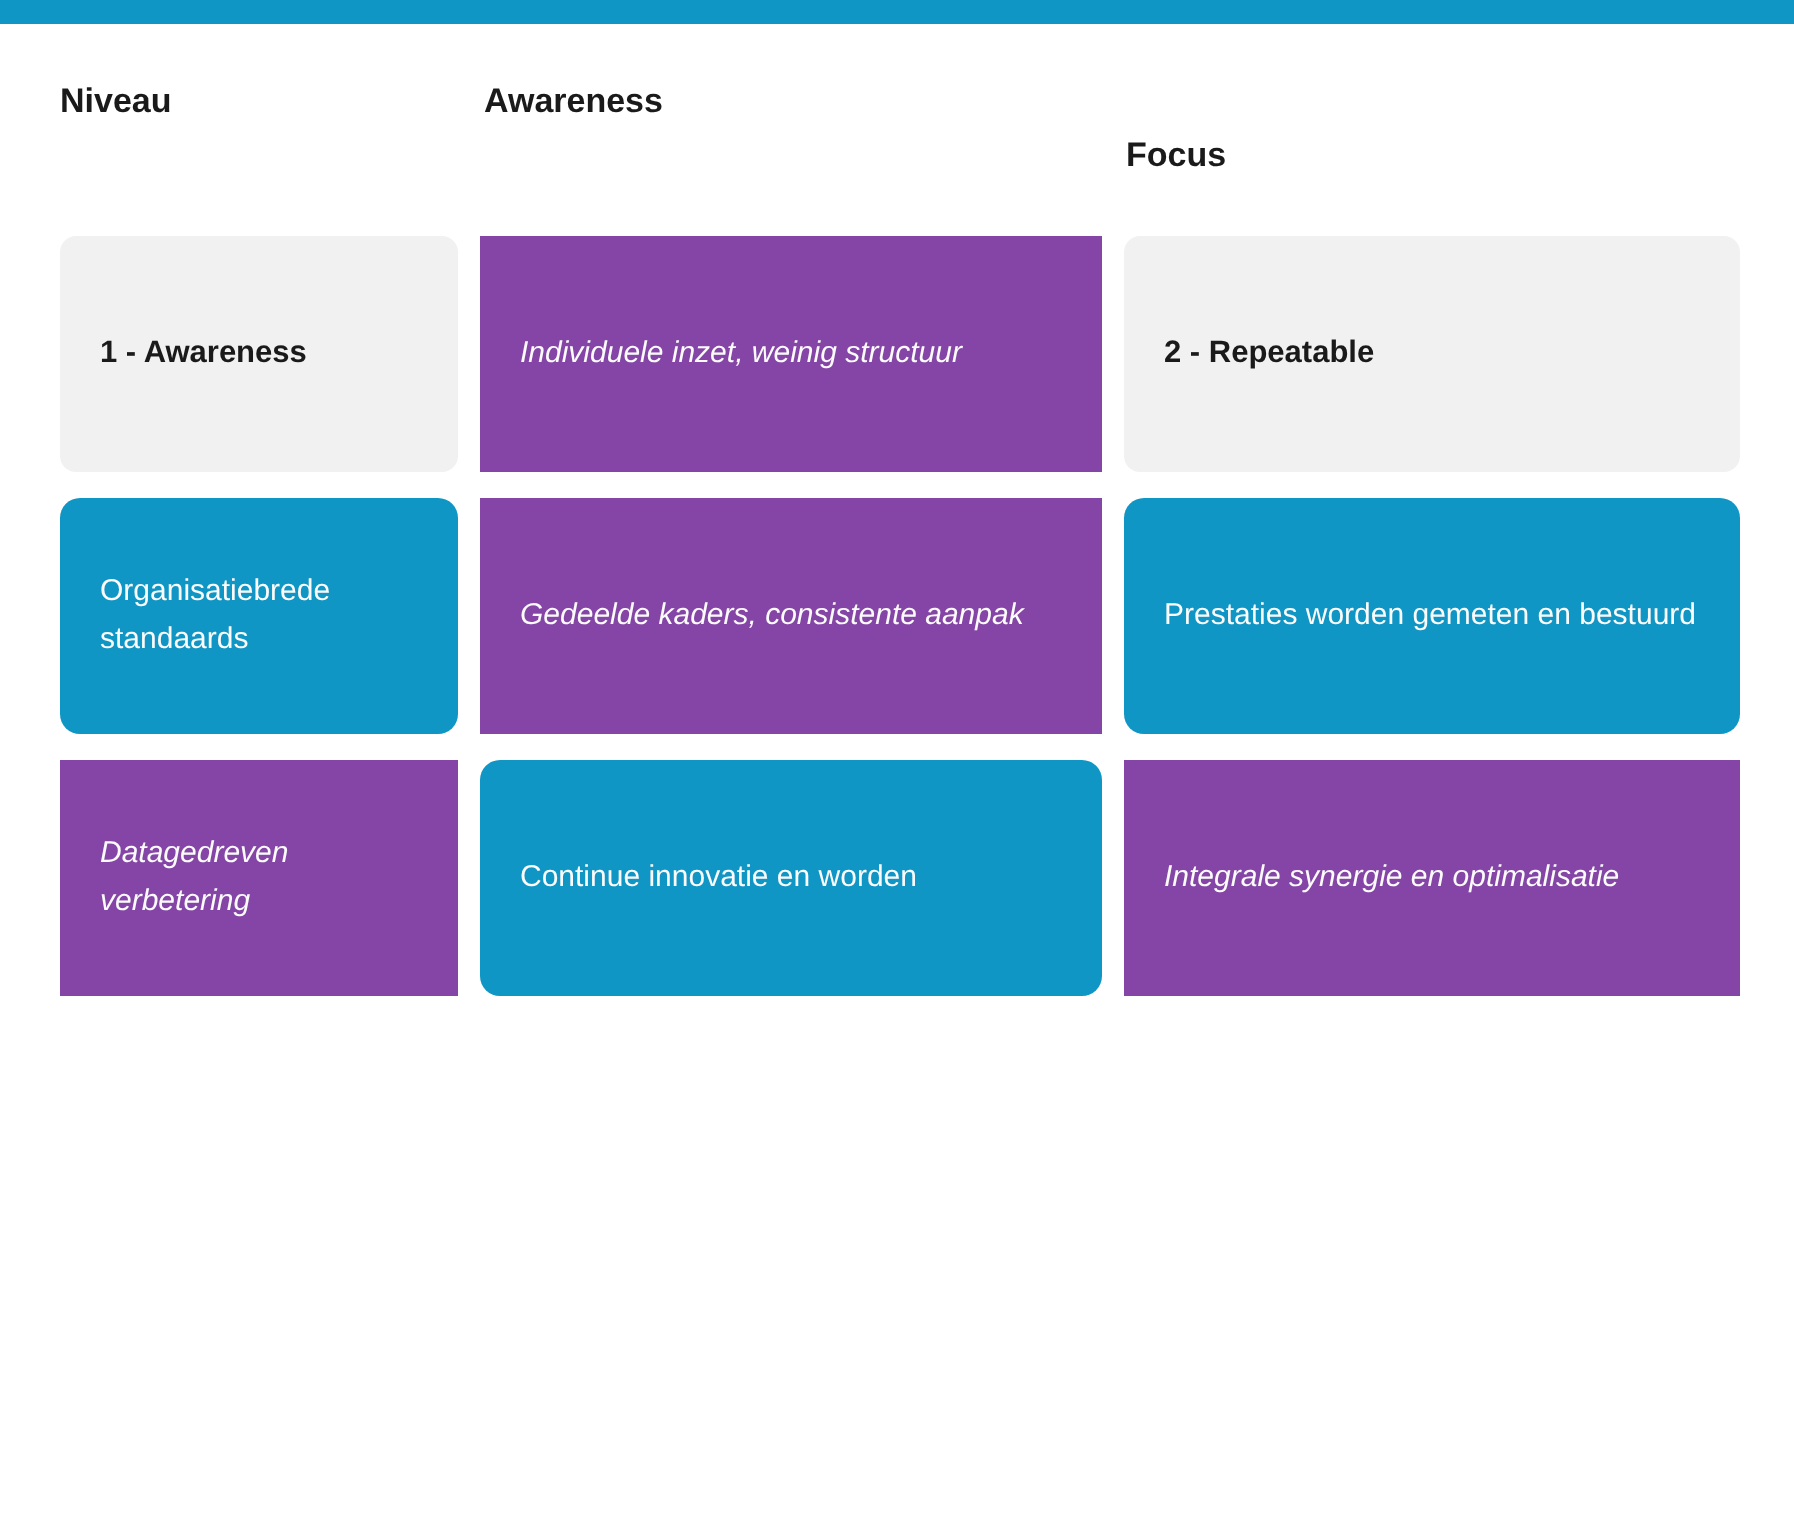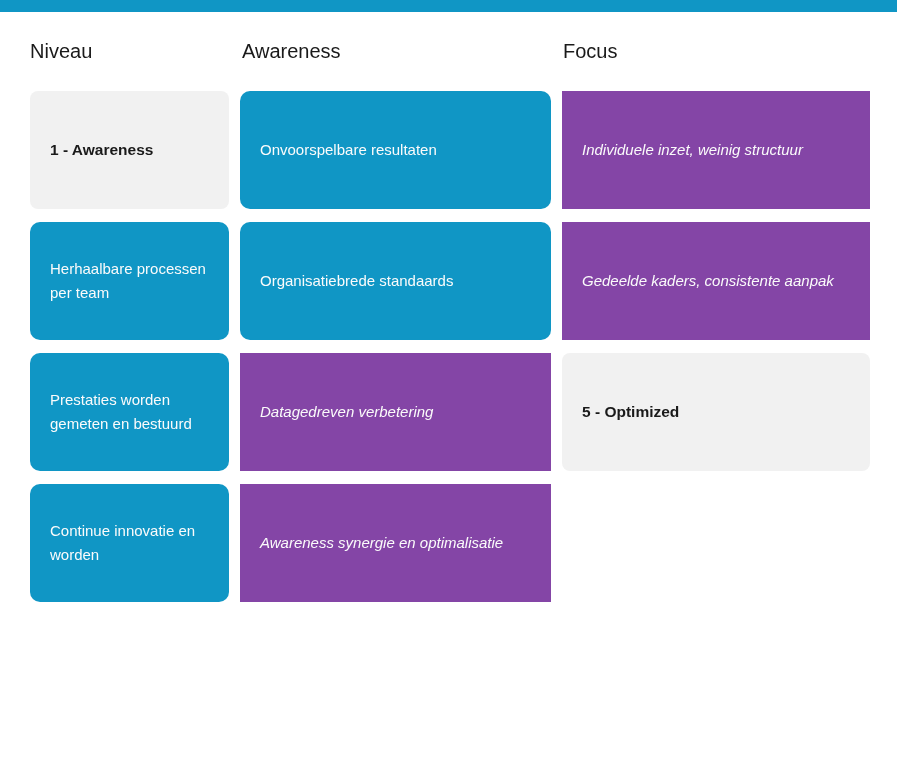--- a/index.html
+++ b/index.html
@@ -20,27 +20,27 @@
   }
   .grid {
     display: grid;
     grid-template-columns: 199px 311px 308px;
     column-gap: 11px;
   }
   .header-row {
     margin-bottom: 29px;
   }
   .col-header {
-    font-size: 20px;
-    font-weight: 400;
+    font-size: 17px;
+    font-weight: 700;
     color: var(--text_dark);
     line-height: 22px;
   }
   .col-header.betekenis { padding-left: 2px; }
-  .col-header.focus { padding-left: 1px; }
+  .col-header.focus { padding-left: 1px; margin-top: 27px; }
   .rows-grid {
     row-gap: 13px;
   }
   .cell {
     min-height: 118px;
     display: flex;
     align-items: center;
     padding: 0 20px;
   }
   .cell-niveau {
@@ -77,49 +77,43 @@
     <div class="col-header niveau">Niveau</div>
     <div class="col-header betekenis">Awareness</div>
     <div class="col-header focus">Focus</div>
   </div>
 
   <div class="grid rows-grid">
 
     <div class="cell cell-niveau">
       <span>1 - Awareness</span>
     </div>
-    <div class="cell cell-betekenis">
-      <span>Onvoorspelbare resultaten</span>
-    </div>
     <div class="cell cell-focus">
       <span>Individuele inzet, weinig structuur</span>
     </div>
 
-    <div class="cell cell-betekenis">
-      <span>Herhaalbare processen per team</span>
+    <div class="cell cell-niveau">
+      <span>2 - Repeatable</span>
     </div>
 
     <div class="cell cell-betekenis">
       <span>Organisatiebrede standaards</span>
     </div>
     <div class="cell cell-focus">
       <span>Gedeelde kaders, consistente aanpak</span>
     </div>
 
     <div class="cell cell-betekenis">
       <span>Prestaties worden gemeten en bestuurd</span>
     </div>
     <div class="cell cell-focus">
       <span>Datagedreven verbetering</span>
     </div>
 
-    <div class="cell cell-niveau">
-      <span>5 - Optimized</span>
-    </div>
     <div class="cell cell-betekenis">
       <span>Continue innovatie en worden</span>
     </div>
     <div class="cell cell-focus">
-      <span>Awareness synergie en optimalisatie</span>
+      <span>Integrale synergie en optimalisatie</span>
     </div>
 
   </div>
 </div>
 
 </body></html>

